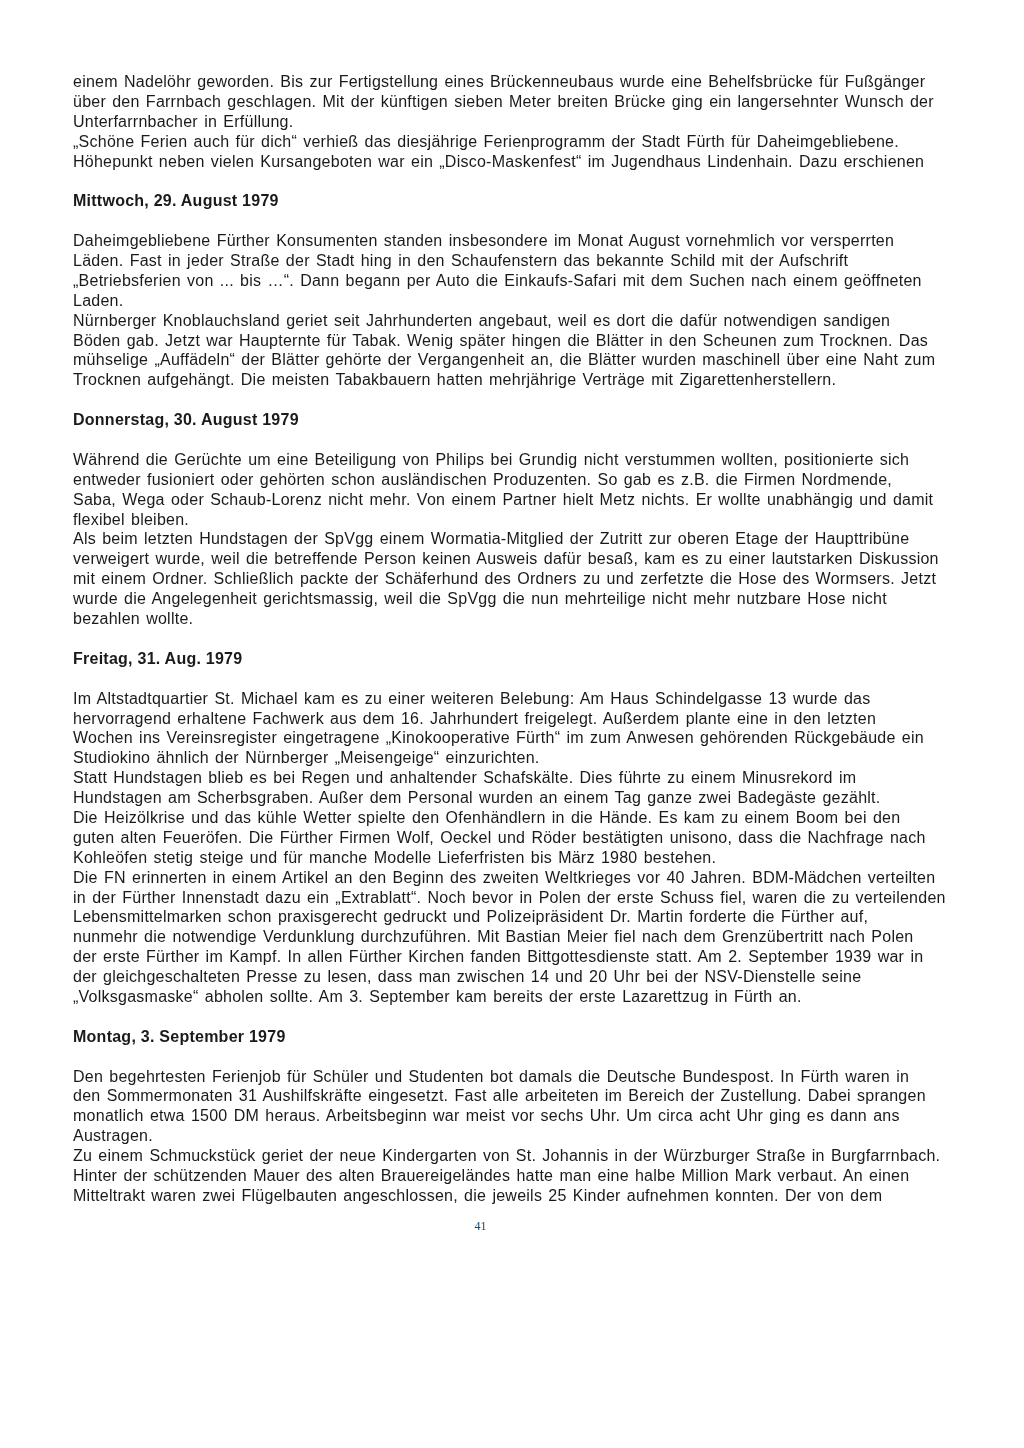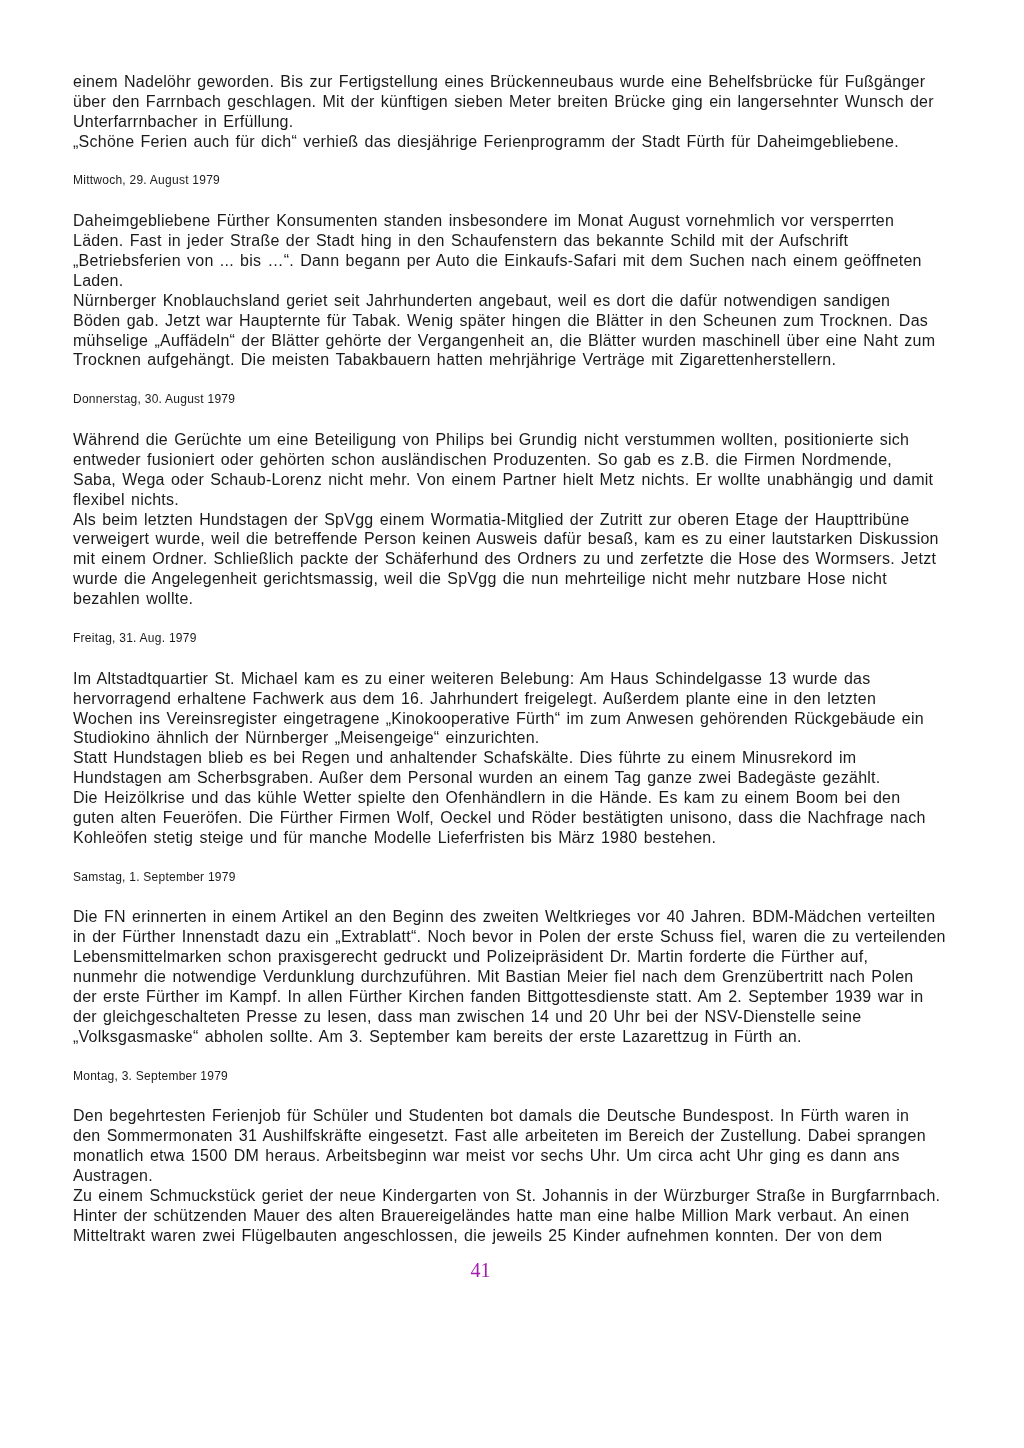--- a/index.html
+++ b/index.html
@@ -29,83 +29,83 @@
   }
   .line {
     font-size: 16px;
     line-height: 19.9px;
     height: 19.9px;
     letter-spacing: 0.25px;
     word-spacing: 1.5px;
     white-space: pre;
   }
   .heading {
-    font-size: 12px;
+    font-size: 16px;
     line-height: 19.9px;
     height: 19.9px;
-    font-weight: normal;
+    font-weight: bold;
     letter-spacing: 0.25px;
     margin: 19.9px 0 19.9px 0;
     white-space: pre;
   }
   .page-number {
     margin-top: 13px;
     text-align: center;
     font-family: "Liberation Serif", serif;
-    font-size: 20px;
-    color: #a21caf;
+    font-size: 12px;
+    color: #0c4a6e;
   }
 </style>
 </head>
 <body>
 
 <main class="page">
   <div class="doc-body" id="doc-body">
       <div class="paragraph">
         <div class="line">einem Nadelöhr geworden. Bis zur Fertigstellung eines Brückenneubaus wurde eine Behelfsbrücke für Fußgänger</div>
         <div class="line">über den Farrnbach geschlagen. Mit der künftigen sieben Meter breiten Brücke ging ein langersehnter Wunsch der</div>
         <div class="line">Unterfarrnbacher in Erfüllung.</div>
         <div class="line">„Schöne Ferien auch für dich“ verhieß das diesjährige Ferienprogramm der Stadt Fürth für Daheimgebliebene.</div>
+        <div class="line">Höhepunkt neben vielen Kursangeboten war ein „Disco-Maskenfest“ im Jugendhaus Lindenhain. Dazu erschienen</div>
       </div>
       <div class="heading">Mittwoch, 29. August 1979</div>
       <div class="paragraph">
         <div class="line">Daheimgebliebene Fürther Konsumenten standen insbesondere im Monat August vornehmlich vor versperrten</div>
         <div class="line">Läden. Fast in jeder Straße der Stadt hing in den Schaufenstern das bekannte Schild mit der Aufschrift</div>
         <div class="line">„Betriebsferien von ... bis …“. Dann begann per Auto die Einkaufs-Safari mit dem Suchen nach einem geöffneten</div>
         <div class="line">Laden.</div>
         <div class="line">Nürnberger Knoblauchsland geriet seit Jahrhunderten angebaut, weil es dort die dafür notwendigen sandigen</div>
         <div class="line">Böden gab. Jetzt war Haupternte für Tabak. Wenig später hingen die Blätter in den Scheunen zum Trocknen. Das</div>
         <div class="line">mühselige „Auffädeln“ der Blätter gehörte der Vergangenheit an, die Blätter wurden maschinell über eine Naht zum</div>
         <div class="line">Trocknen aufgehängt. Die meisten Tabakbauern hatten mehrjährige Verträge mit Zigarettenherstellern.</div>
       </div>
       <div class="heading">Donnerstag, 30. August 1979</div>
       <div class="paragraph">
         <div class="line">Während die Gerüchte um eine Beteiligung von Philips bei Grundig nicht verstummen wollten, positionierte sich</div>
         <div class="line">entweder fusioniert oder gehörten schon ausländischen Produzenten. So gab es z.B. die Firmen Nordmende,</div>
         <div class="line">Saba, Wega oder Schaub-Lorenz nicht mehr. Von einem Partner hielt Metz nichts. Er wollte unabhängig und damit</div>
-        <div class="line">flexibel nichts.</div>
+        <div class="line">flexibel bleiben.</div>
         <div class="line">Als beim letzten Hundstagen der SpVgg einem Wormatia-Mitglied der Zutritt zur oberen Etage der Haupttribüne</div>
         <div class="line">verweigert wurde, weil die betreffende Person keinen Ausweis dafür besaß, kam es zu einer lautstarken Diskussion</div>
         <div class="line">mit einem Ordner. Schließlich packte der Schäferhund des Ordners zu und zerfetzte die Hose des Wormsers. Jetzt</div>
         <div class="line">wurde die Angelegenheit gerichtsmassig, weil die SpVgg die nun mehrteilige nicht mehr nutzbare Hose nicht</div>
         <div class="line">bezahlen wollte.</div>
       </div>
       <div class="heading">Freitag, 31. Aug. 1979</div>
       <div class="paragraph">
         <div class="line">Im Altstadtquartier St. Michael kam es zu einer weiteren Belebung: Am Haus Schindelgasse 13 wurde das</div>
         <div class="line">hervorragend erhaltene Fachwerk aus dem 16. Jahrhundert freigelegt. Außerdem plante eine in den letzten</div>
         <div class="line">Wochen ins Vereinsregister eingetragene „Kinokooperative Fürth“ im zum Anwesen gehörenden Rückgebäude ein</div>
         <div class="line">Studiokino ähnlich der Nürnberger „Meisengeige“ einzurichten.</div>
         <div class="line">Statt Hundstagen blieb es bei Regen und anhaltender Schafskälte. Dies führte zu einem Minusrekord im</div>
         <div class="line">Hundstagen am Scherbsgraben. Außer dem Personal wurden an einem Tag ganze zwei Badegäste gezählt.</div>
         <div class="line">Die Heizölkrise und das kühle Wetter spielte den Ofenhändlern in die Hände. Es kam zu einem Boom bei den</div>
         <div class="line">guten alten Feueröfen. Die Fürther Firmen Wolf, Oeckel und Röder bestätigten unisono, dass die Nachfrage nach</div>
         <div class="line">Kohleöfen stetig steige und für manche Modelle Lieferfristen bis März 1980 bestehen.</div>
       </div>
-      <div class="heading">Samstag, 1. September 1979</div>
       <div class="paragraph">
         <div class="line">Die FN erinnerten in einem Artikel an den Beginn des zweiten Weltkrieges vor 40 Jahren. BDM-Mädchen verteilten</div>
         <div class="line">in der Fürther Innenstadt dazu ein „Extrablatt“. Noch bevor in Polen der erste Schuss fiel, waren die zu verteilenden</div>
         <div class="line">Lebensmittelmarken schon praxisgerecht gedruckt und Polizeipräsident Dr. Martin forderte die Fürther auf,</div>
         <div class="line">nunmehr die notwendige Verdunklung durchzuführen. Mit Bastian Meier fiel nach dem Grenzübertritt nach Polen</div>
         <div class="line">der erste Fürther im Kampf. In allen Fürther Kirchen fanden Bittgottesdienste statt. Am 2. September 1939 war in</div>
         <div class="line">der gleichgeschalteten Presse zu lesen, dass man zwischen 14 und 20 Uhr bei der NSV-Dienstelle seine</div>
         <div class="line">„Volksgasmaske“ abholen sollte. Am 3. September kam bereits der erste Lazarettzug in Fürth an.</div>
       </div>
       <div class="heading">Montag, 3. September 1979</div>

